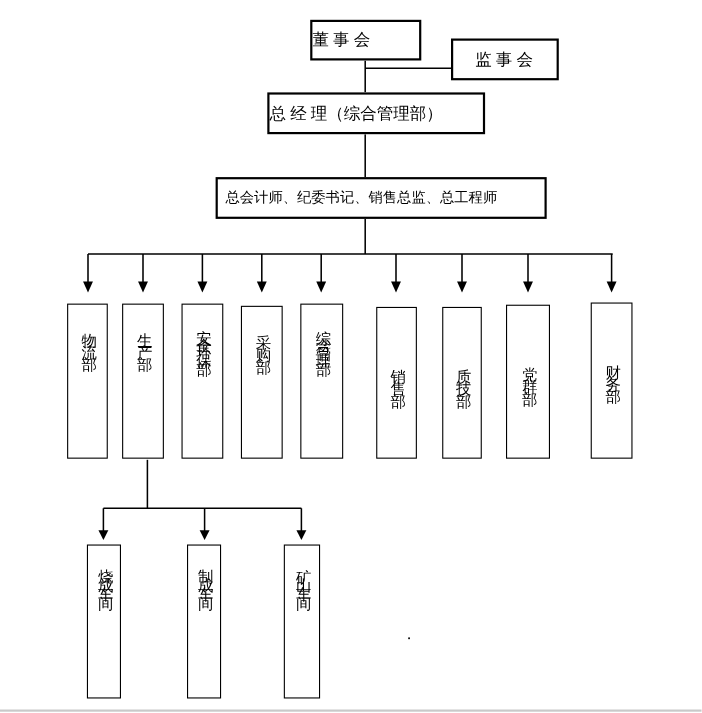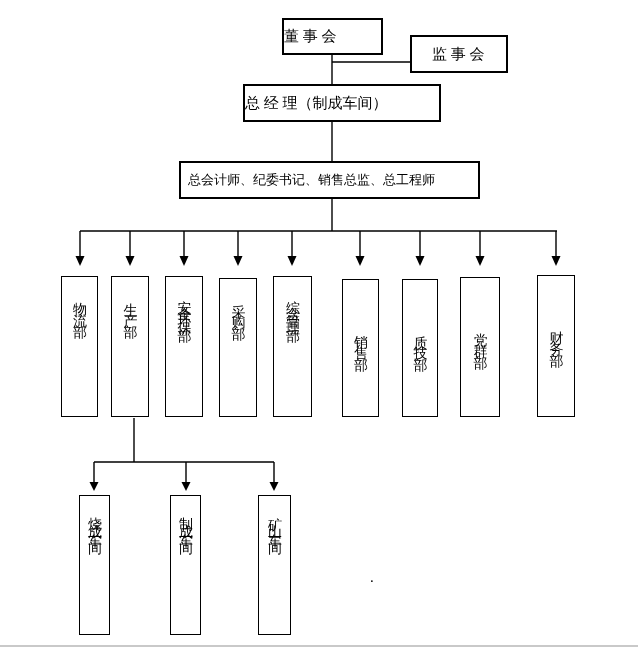--- a/index.html
+++ b/index.html
@@ -7,21 +7,21 @@
   .canvas{position:relative;width:638px;height:648px;background:#fff;overflow:hidden;}
   svg.wires{position:absolute;left:0;top:0;pointer-events:none;}
 
   .obox{position:absolute;background:#fff;border:2px solid #000;box-sizing:border-box;
         display:flex;align-items:center;justify-content:flex-start;
         font-size:15px;white-space:nowrap;}
 
   .box-board{left:282px;top:18px;width:101px;height:37px;}
   .box-supervisory{left:410px;top:35px;width:98px;height:38px;padding-left:20px;}
   .box-gm{left:243px;top:84px;width:198px;height:38px;}
-  .box-staff{left:179px;top:161px;width:301px;height:38px;font-size:13px;
+  .box-staff{left:196px;top:161px;width:301px;height:38px;font-size:13px;
              justify-content:flex-start;padding-left:7px;}
 
   .vbox{position:absolute;top:276px;height:141px;background:#fff;border:1.5px solid #000;
         box-sizing:border-box;display:flex;justify-content:center;font-size:14px;}
   .vlabel{writing-mode:vertical-lr;text-orientation:upright;line-height:1;}
 
   .v3top{padding-top:14px;} .v3top .vlabel{letter-spacing:11px;}
   .v5top{padding-top:12px;} .v5top .vlabel{letter-spacing:7px;}
   .v3mid{padding-top:44px;} .v3mid .vlabel{letter-spacing:11px;}
 
@@ -86,21 +86,21 @@
     </g>
   </svg>
 
   <div class="obox box-board">
     <span>董 事 会</span>
   </div>
   <div class="obox box-supervisory">
     <span>监 事 会</span>
   </div>
   <div class="obox box-gm">
-    <span>总 经 理（制成车间）</span>
+    <span>总 经 理（综合管理部）</span>
   </div>
   <div class="obox box-staff">
     <span>总会计师、纪委书记、销售总监、总工程师</span>
   </div>
 
   <div class="vbox dept1 v3top">
     <span class="vlabel">物流部</span>
   </div>
   <div class="vbox dept2 v3top">
     <span class="vlabel">生产部</span>

